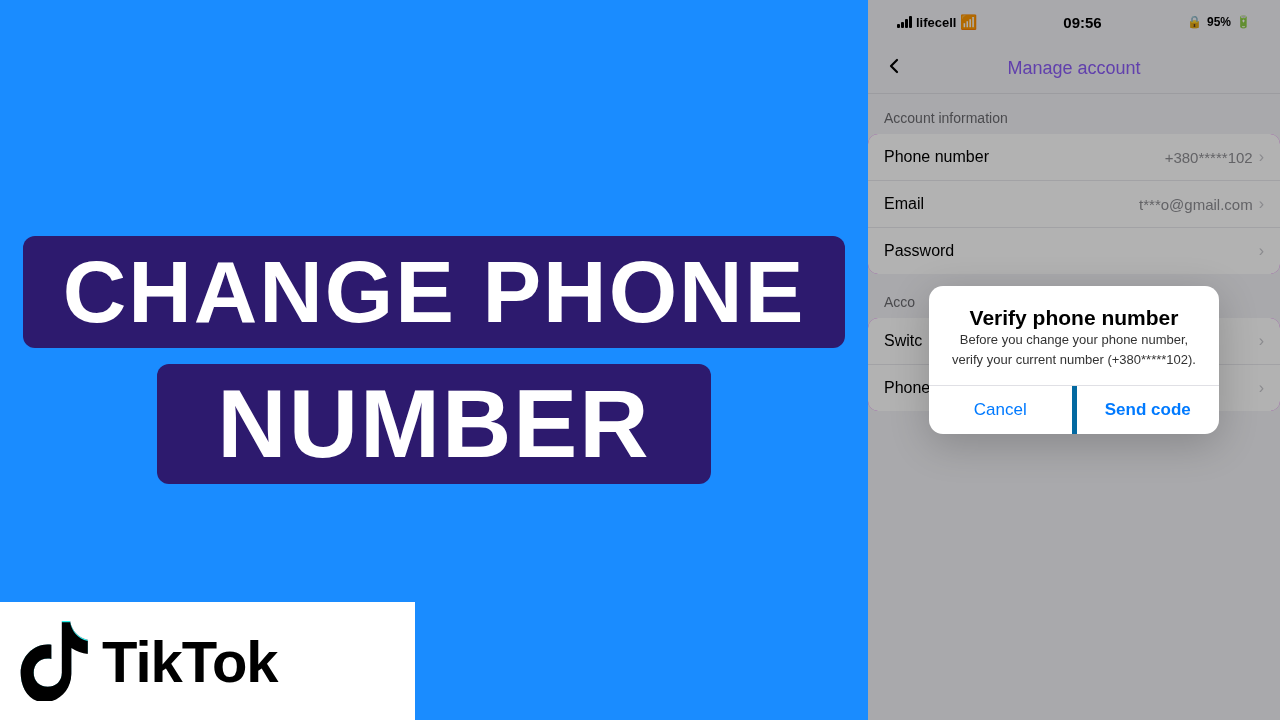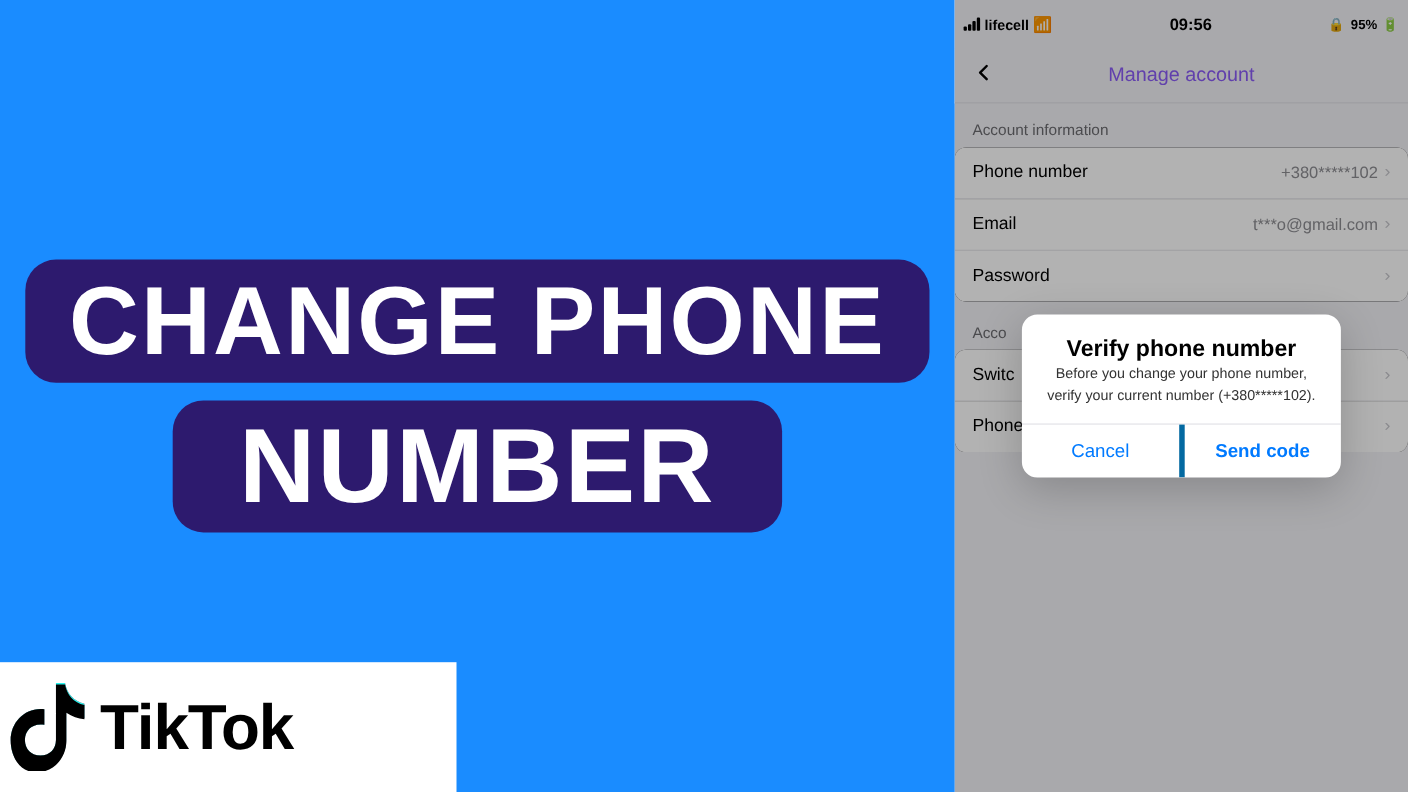--- a/index.html
+++ b/index.html
@@ -25,21 +25,21 @@
 
     .title-block {
       display: flex;
       flex-direction: column;
       align-items: center;
       gap: 16px;
     }
 
     .title-line {
       background: #2d1a6e;
-      border-radius: 28px;
+      border-radius: 12px;
       padding: 12px 40px;
       position: relative;
     }
 
     .title-line::before {
       content: '';
       position: absolute;
       inset: -4px;
       background: #1a106b;
       border-radius: 22px;
@@ -67,21 +67,21 @@
     
     .tiktok-logo {
       position: absolute;
       bottom: 0;
       left: 0;
       width: 415px;
       height: 118px;
       background: #ffffff;
       display: flex;
       align-items: center;
-      padding: 10px 9px;
+      padding: 10px 20px;
       gap: 10px;
     }
 
     .tiktok-icon {
       width: 72px;
       height: 80px;
     }
 
     .tiktok-name {
       font-size: 58px;
@@ -100,21 +100,21 @@
       position: relative;
     }
 
     
     .status-bar {
       height: 44px;
       background: #f2f2f7;
       display: flex;
       align-items: center;
       justify-content: space-between;
-      padding: 0 8px;
+      padding: 0 29px;
     }
 
     .status-left {
       display: flex;
       align-items: center;
       gap: 4px;
       font-size: 13px;
       font-weight: 600;
     }
 
@@ -180,21 +180,21 @@
       overflow: hidden;
     }
 
     .section-header {
       padding: 16px 16px 8px;
       font-size: 14px;
       color: #6c6c70;
     }
 
     .settings-group {
-      background: #404040;
+      background: #d946ef;
       border-radius: 10px;
       margin: 0 0 20px 0;
       overflow: hidden;
     }
 
     .settings-row {
       display: flex;
       align-items: center;
       justify-content: space-between;
       padding: 14px 16px;

